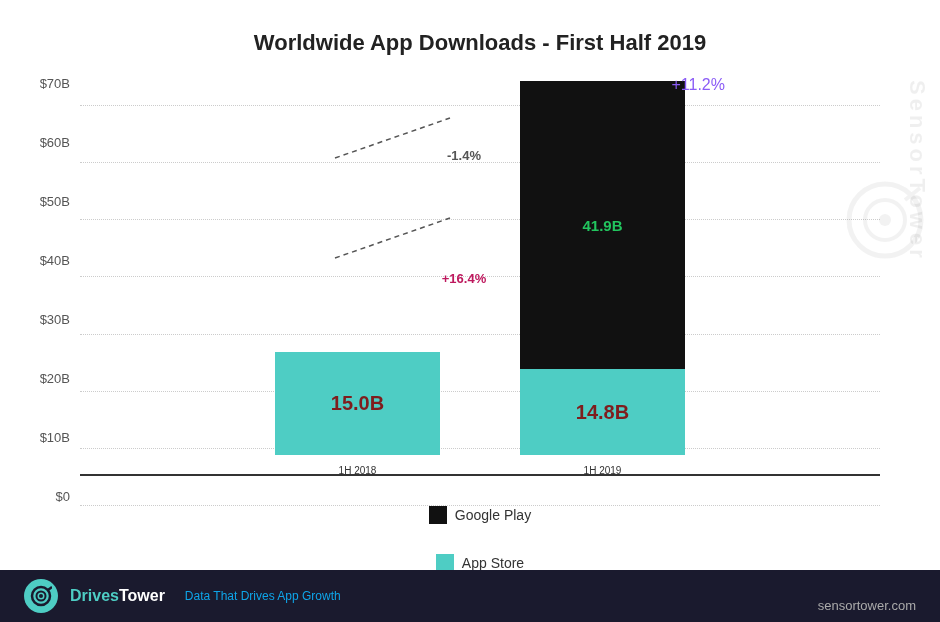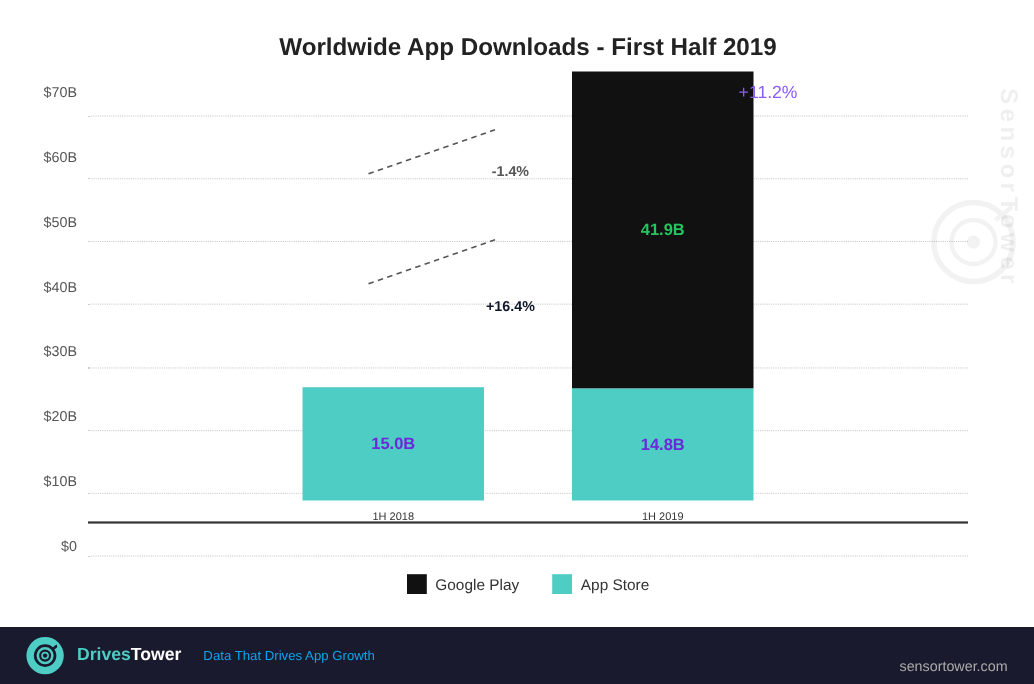--- a/index.html
+++ b/index.html
@@ -105,22 +105,22 @@
       font-size: 15px;
       font-weight: bold;
     }
 
     .bar-segment-green {
       background: #4ecdc4;
       position: relative;
       display: flex;
       align-items: center;
       justify-content: center;
-      color: #6d28d9;
-      font-size: 15px;
+      color: #7f1d1d;
+      font-size: 20px;
       font-weight: bold;
     }
 
     .bar-label {
       margin-top: 10px;
       font-size: 10px;
       color: #333;
       font-weight: normal;
     }
 
@@ -142,21 +142,22 @@
       height: 100%;
       pointer-events: none;
     }
 
     
     .legend {
       display: flex;
       justify-content: center;
       align-items: center;
       gap: 30px;
-      margin-top: 16px;
+      margin-top: 0;
+      flex-direction: column;
     }
 
     .legend-item {
       display: flex;
       align-items: center;
       gap: 8px;
       font-size: 14px;
       color: #333;
     }
 
@@ -263,21 +264,21 @@
               <span>15.0B</span>
             </div>
 
           </div>
           <span class="bar-label">1H 2018</span>
         </div>
 
         <div class="bar-group">
           <div class="bar-stack">
 
-            <div class="bar-segment-green" style="width: 165px; height: 102px;">
+            <div class="bar-segment-green" style="width: 165px; height: 86px;">
               <span>14.8B</span>
             </div>
 
             <div class="bar-segment-black" style="width: 165px; height: 288px;">
               <span>41.9B</span>
             </div>
           </div>
           <span class="bar-label">1H 2019</span>
         </div>
 
@@ -285,21 +286,21 @@
 
       <svg class="dashed-line-svg" viewBox="0 0 800 430" preserveAspectRatio="none">
 
         <line x1="255" y1="82" x2="370" y2="42" stroke="#555" stroke-width="1.5" stroke-dasharray="5,4"></line>
 
         <line x1="255" y1="182" x2="370" y2="142" stroke="#555" stroke-width="1.5" stroke-dasharray="5,4"></line>
       </svg>
 
       <div class="growth-label" style="position:absolute; top:72px; left:48%; transform:translateX(-50%); font-size:13px; color:#555;">-1.4%</div>
 
-      <div class="growth-label" style="position:absolute; top:195px; left:48%; transform:translateX(-50%); font-size:13px; color:#0f172a;">+16.4%</div>
+      <div class="growth-label" style="position:absolute; top:195px; left:48%; transform:translateX(-50%); font-size:13px; color:#be185d;">+16.4%</div>
 
       <div class="growth-label" style="position:absolute; top:0px; right:155px; font-size:16px; font-weight:normal; color:#8b5cf6;">+11.2%</div>
 
     </div>
 
     <div class="legend">
       <div class="legend-item">
         <span class="legend-color" style="background:#111;"></span>
         <span>Google Play</span>
       </div>

